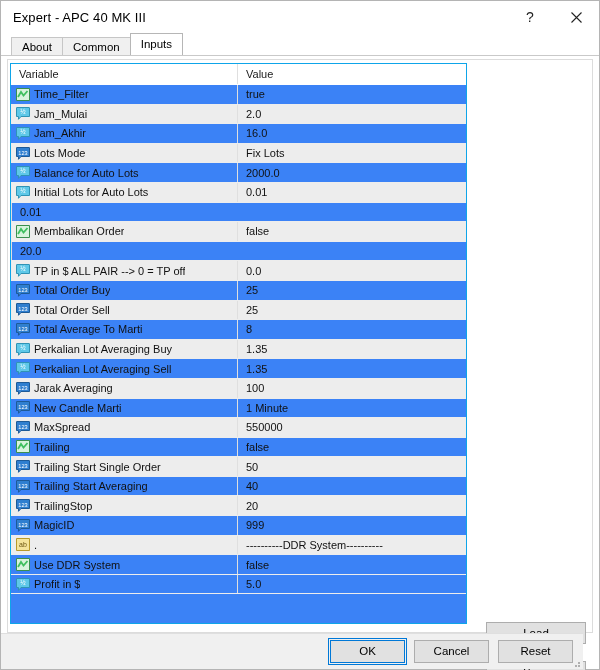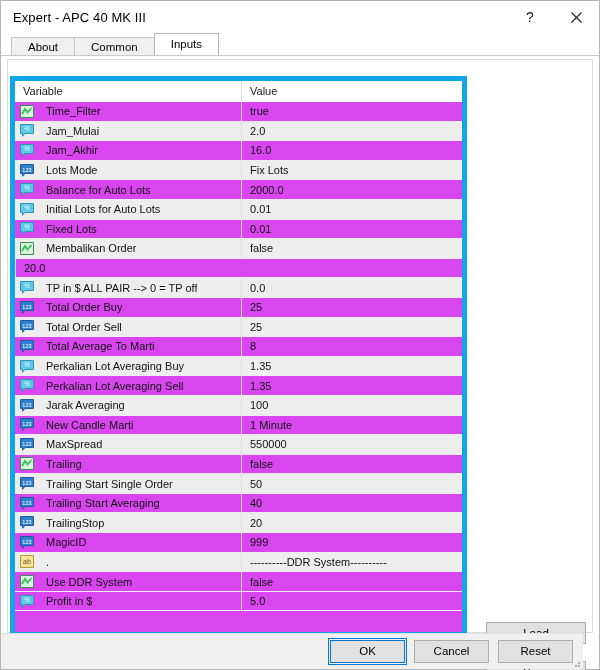--- a/index.html
+++ b/index.html
@@ -49,21 +49,21 @@
     height:22px;min-height:22px;
     position:relative;
     padding-left:10px;
     display:flex;align-items:flex-end;
     background:#ffffff;
   }
   .tab{
     position:relative;
     height:19px;
     line-height:19px;
-    padding:0 16px;
+    padding:0 10px;
     font-size:11.5px;
     color:#000;
     background:#f0f0f0;
     border:1px solid #c6c6c6;
     border-bottom:none;
     margin-right:-1px;
     box-sizing:border-box;
     cursor:default;
     user-select:none;
     top:1px;
@@ -89,25 +89,25 @@
     position:absolute;
     left:6px;right:6px;top:3px;bottom:36px;
     border:1px solid #dcdcdc;
     background:#ffffff;
     box-sizing:border-box;
   }
 
   
   .grid{
     position:absolute;
-    left:9px;top:20px;
+    left:9px;top:7px;
     width:457px;
     height:561px;
-    border:5px solid #0ea5e9;
-    background:#d946ef;
+    border:1px solid #0ea5e9;
+    background:#3b82f6;
     box-sizing:border-box;
     overflow:hidden;
   }
   .grid-head{
     display:flex;
     height:20px;
     background:#ffffff;
     border-bottom:1px solid #ffffff;
   }
   .grid-head .cell{
@@ -141,21 +141,21 @@
     box-sizing:border-box;
     padding-left:8px;
     border-left:1px solid #dfdfdf;
     height:100%;
     display:flex;align-items:center;
     overflow:hidden;white-space:nowrap;
     font-size:11px;color:#111;
   }
   .vname{
     font-size:11px;color:#111;
-    margin-left:12px;
+    margin-left:4px;
     overflow:hidden;text-overflow:ellipsis;
   }
 
   
   .ico{
     width:14px;height:13px;
     min-width:14px;
     position:relative;
     display:inline-block;
     border-radius:1px;
@@ -322,29 +322,20 @@
                 <svg width="14" height="13" viewBox="0 0 14 13">
                   <path d="M0.5 0.5 H13.5 V9.5 H5 L2.5 12.3 V9.5 H0.5 Z" fill="#5ec8e8" stroke="#2f93b5"></path>
                   <text x="7" y="7.4" font-size="6.4" font-family="Liberation Sans, sans-serif" fill="#ffffff" text-anchor="middle">½</text>
                 </svg>
               </span>
               <span class="vname">Initial Lots for Auto Lots</span>
             </div>
             <div class="valcell">0.01</div>
           </div>
           <div class="row">
-            <div class="vcell">
-              <span class="ico">
-                <svg width="14" height="13" viewBox="0 0 14 13">
-                  <path d="M0.5 0.5 H13.5 V9.5 H5 L2.5 12.3 V9.5 H0.5 Z" fill="#5ec8e8" stroke="#2f93b5"></path>
-                  <text x="7" y="7.4" font-size="6.4" font-family="Liberation Sans, sans-serif" fill="#ffffff" text-anchor="middle">½</text>
-                </svg>
-              </span>
-              <span class="vname">Fixed Lots</span>
-            </div>
             <div class="valcell">0.01</div>
           </div>
           <div class="row alt">
             <div class="vcell">
               <span class="ico">
                 <svg width="14" height="13" viewBox="0 0 14 13">
                   <rect x="0.5" y="0.5" width="13" height="12" fill="#d8f3dd" stroke="#3a8f4e"></rect>
                   <path d="M2 9 L5 4 L7.5 7.5 L11.5 3" stroke="#3fbf5f" stroke-width="1.8" fill="none"></path>
                 </svg>
               </span>

